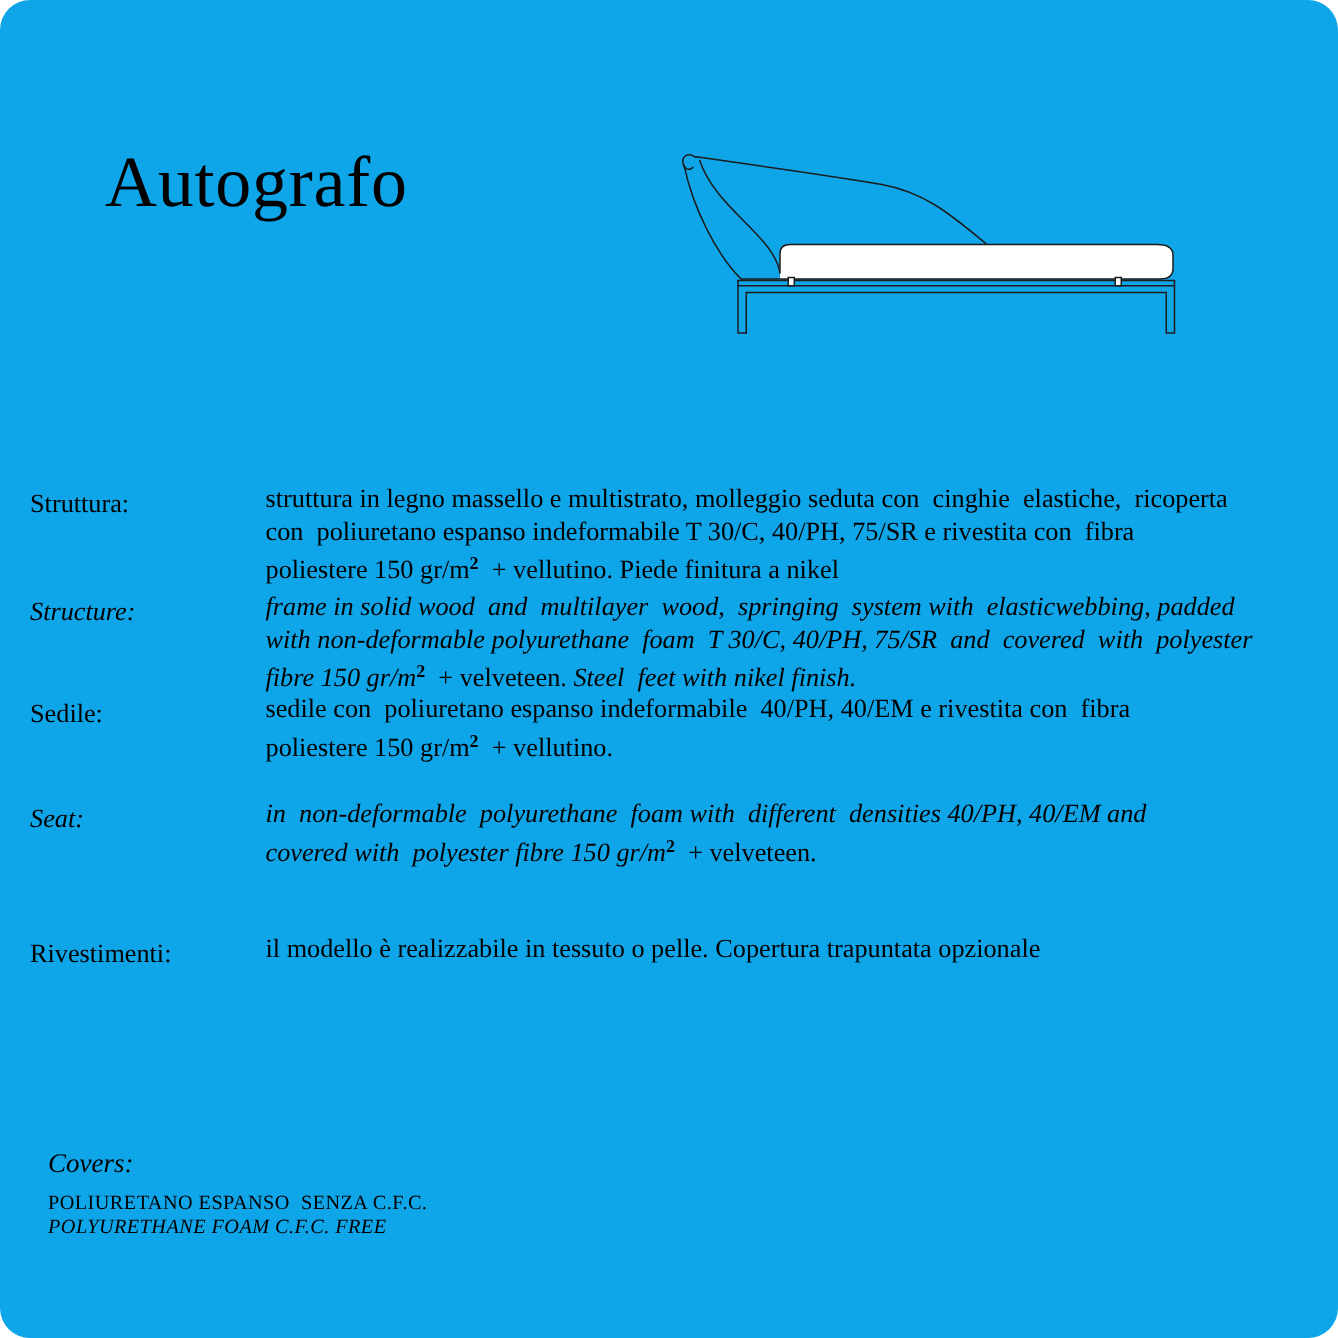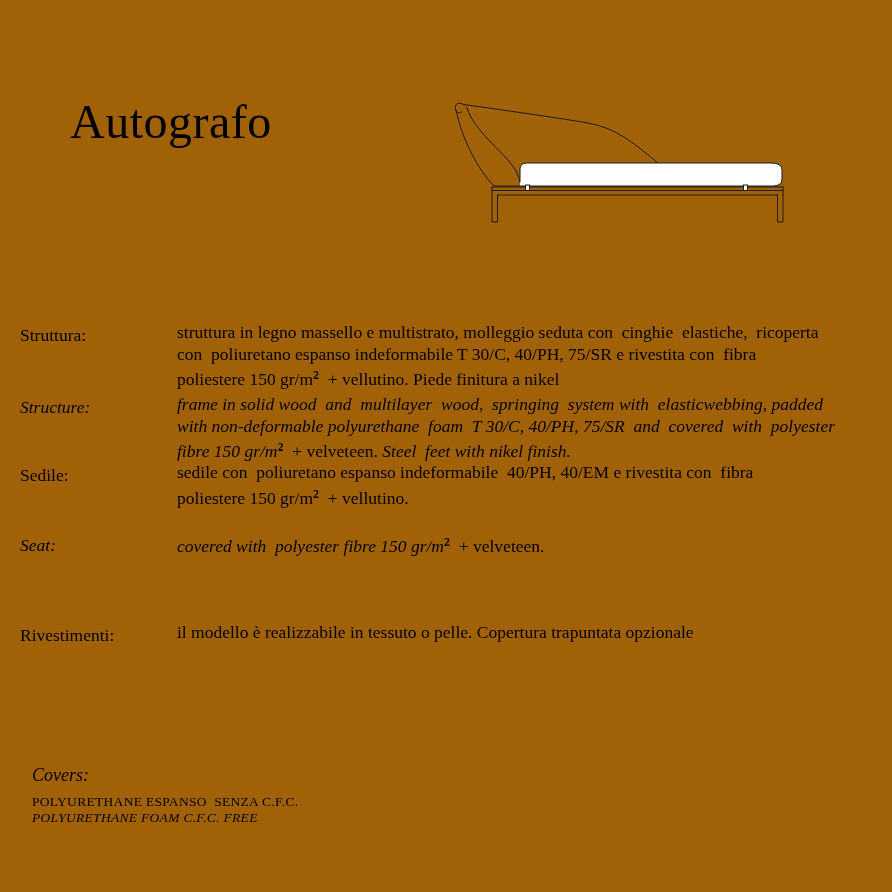--- a/index.html
+++ b/index.html
@@ -1,19 +1,20 @@
 <!DOCTYPE html>
 <html><head>
 <meta charset="utf-8">
 <style>
   html,body { margin:0; padding:0; background:#ffffff; }
   .page {
     position:relative; width:892px; height:892px; overflow:hidden;
-    background:#a16207; color:#000000;
+    background:#0ea5e9; color:#000000;
     font-family:"Liberation Serif", serif;
+    border-radius:20px;
   }
   .title {
     position:absolute; left:70px; top:94px;
     font-size:48px; font-weight:400; letter-spacing:0.5px; white-space:pre;
   }
   .drawing { position:absolute; left:450px; top:95px; width:340px; height:135px; }
   .spec-table { position:absolute; left:0; top:0; width:892px; }
   .spec-row { position:absolute; left:0; width:892px; height:0; }
   .spec-label {
     position:absolute; left:20px; top:3px;
@@ -88,25 +89,25 @@
       <div class="spec-row" style="top: 394px;">
         <div class="spec-label it">Structure:</div>
         <div class="spec-lines"><div class="spec-line"><span class="seg-i">frame in solid wood  and  multilayer  wood,  springing  system with  elasticwebbing, padded</span></div><div class="spec-line"><span class="seg-i">with non-deformable polyurethane  foam  T 30/C, 40/PH, 75/SR  and  covered  with  polyester</span></div><div class="spec-line"><span class="seg-i">fibre 150 gr/m</span><span class="seg-sup">2</span><span class="seg-r">  + velveteen. </span><span class="seg-i">Steel  feet with nikel finish.</span></div></div>
       </div>
       <div class="spec-row" style="top: 462px;">
         <div class="spec-label">Sedile:</div>
         <div class="spec-lines"><div class="spec-line"><span class="seg-r">sedile con  poliuretano espanso indeformabile  40/PH, 40/EM e rivestita con  fibra</span></div><div class="spec-line"><span class="seg-r">poliestere 150 gr/m</span><span class="seg-sup">2</span><span class="seg-r">  + vellutino.</span></div></div>
       </div>
       <div class="spec-row" style="top: 532px;">
         <div class="spec-label it">Seat:</div>
-        <div class="spec-lines"><div class="spec-line"><span class="seg-i">covered with  polyester fibre 150 gr/m</span><span class="seg-sup">2</span><span class="seg-r">  + velveteen.</span></div></div>
+        <div class="spec-lines"><div class="spec-line"><span class="seg-i">in  non-deformable  polyurethane  foam with  different  densities 40/PH, 40/EM and</span></div><div class="spec-line"><span class="seg-i">covered with  polyester fibre 150 gr/m</span><span class="seg-sup">2</span><span class="seg-r">  + velveteen.</span></div></div>
       </div>
       <div class="spec-row" style="top: 622px;">
         <div class="spec-label">Rivestimenti:</div>
         <div class="spec-lines"><div class="spec-line"><span class="seg-r">il modello è realizzabile in tessuto o pelle. Copertura trapuntata opzionale</span></div></div>
       </div>
     </div>
 
   <div class="covers-title">Covers:</div>
-  <div class="covers-it">POLYURETHANE ESPANSO  SENZA C.F.C.</div>
+  <div class="covers-it">POLIURETANO ESPANSO  SENZA C.F.C.</div>
   <div class="covers-en">POLYURETHANE FOAM C.F.C. FREE</div>
 
 </div>
 
 </body></html>

